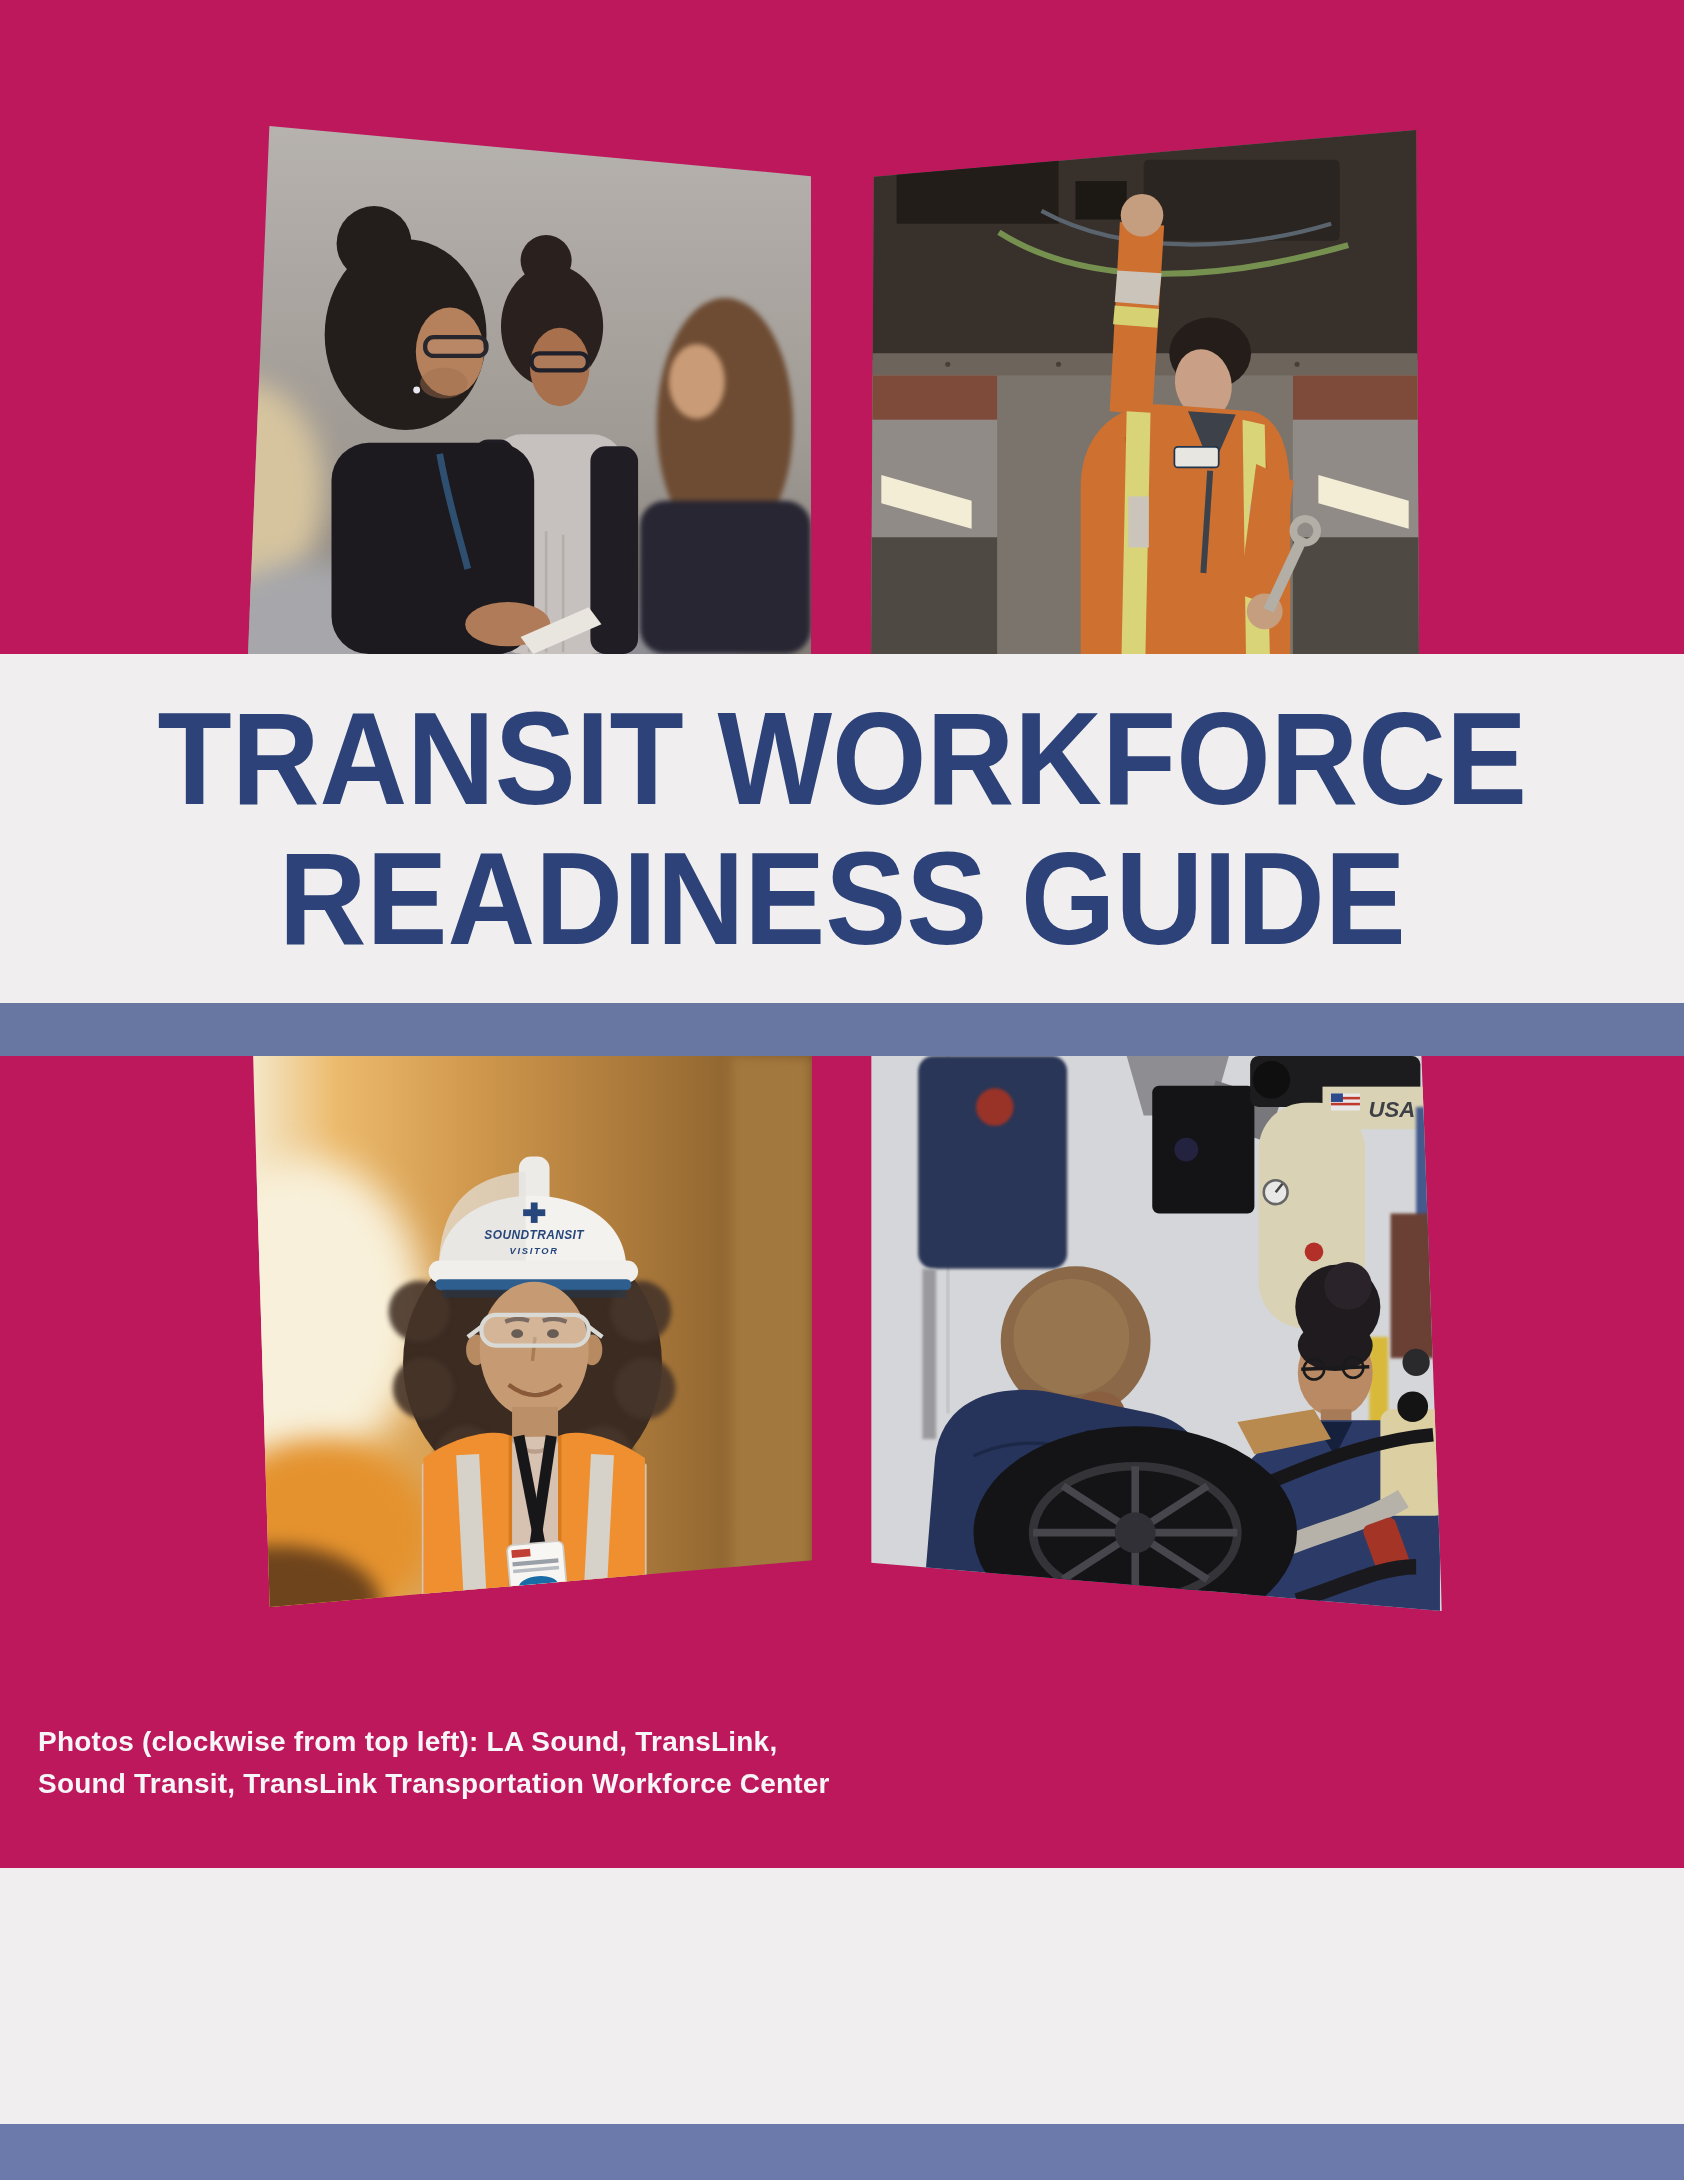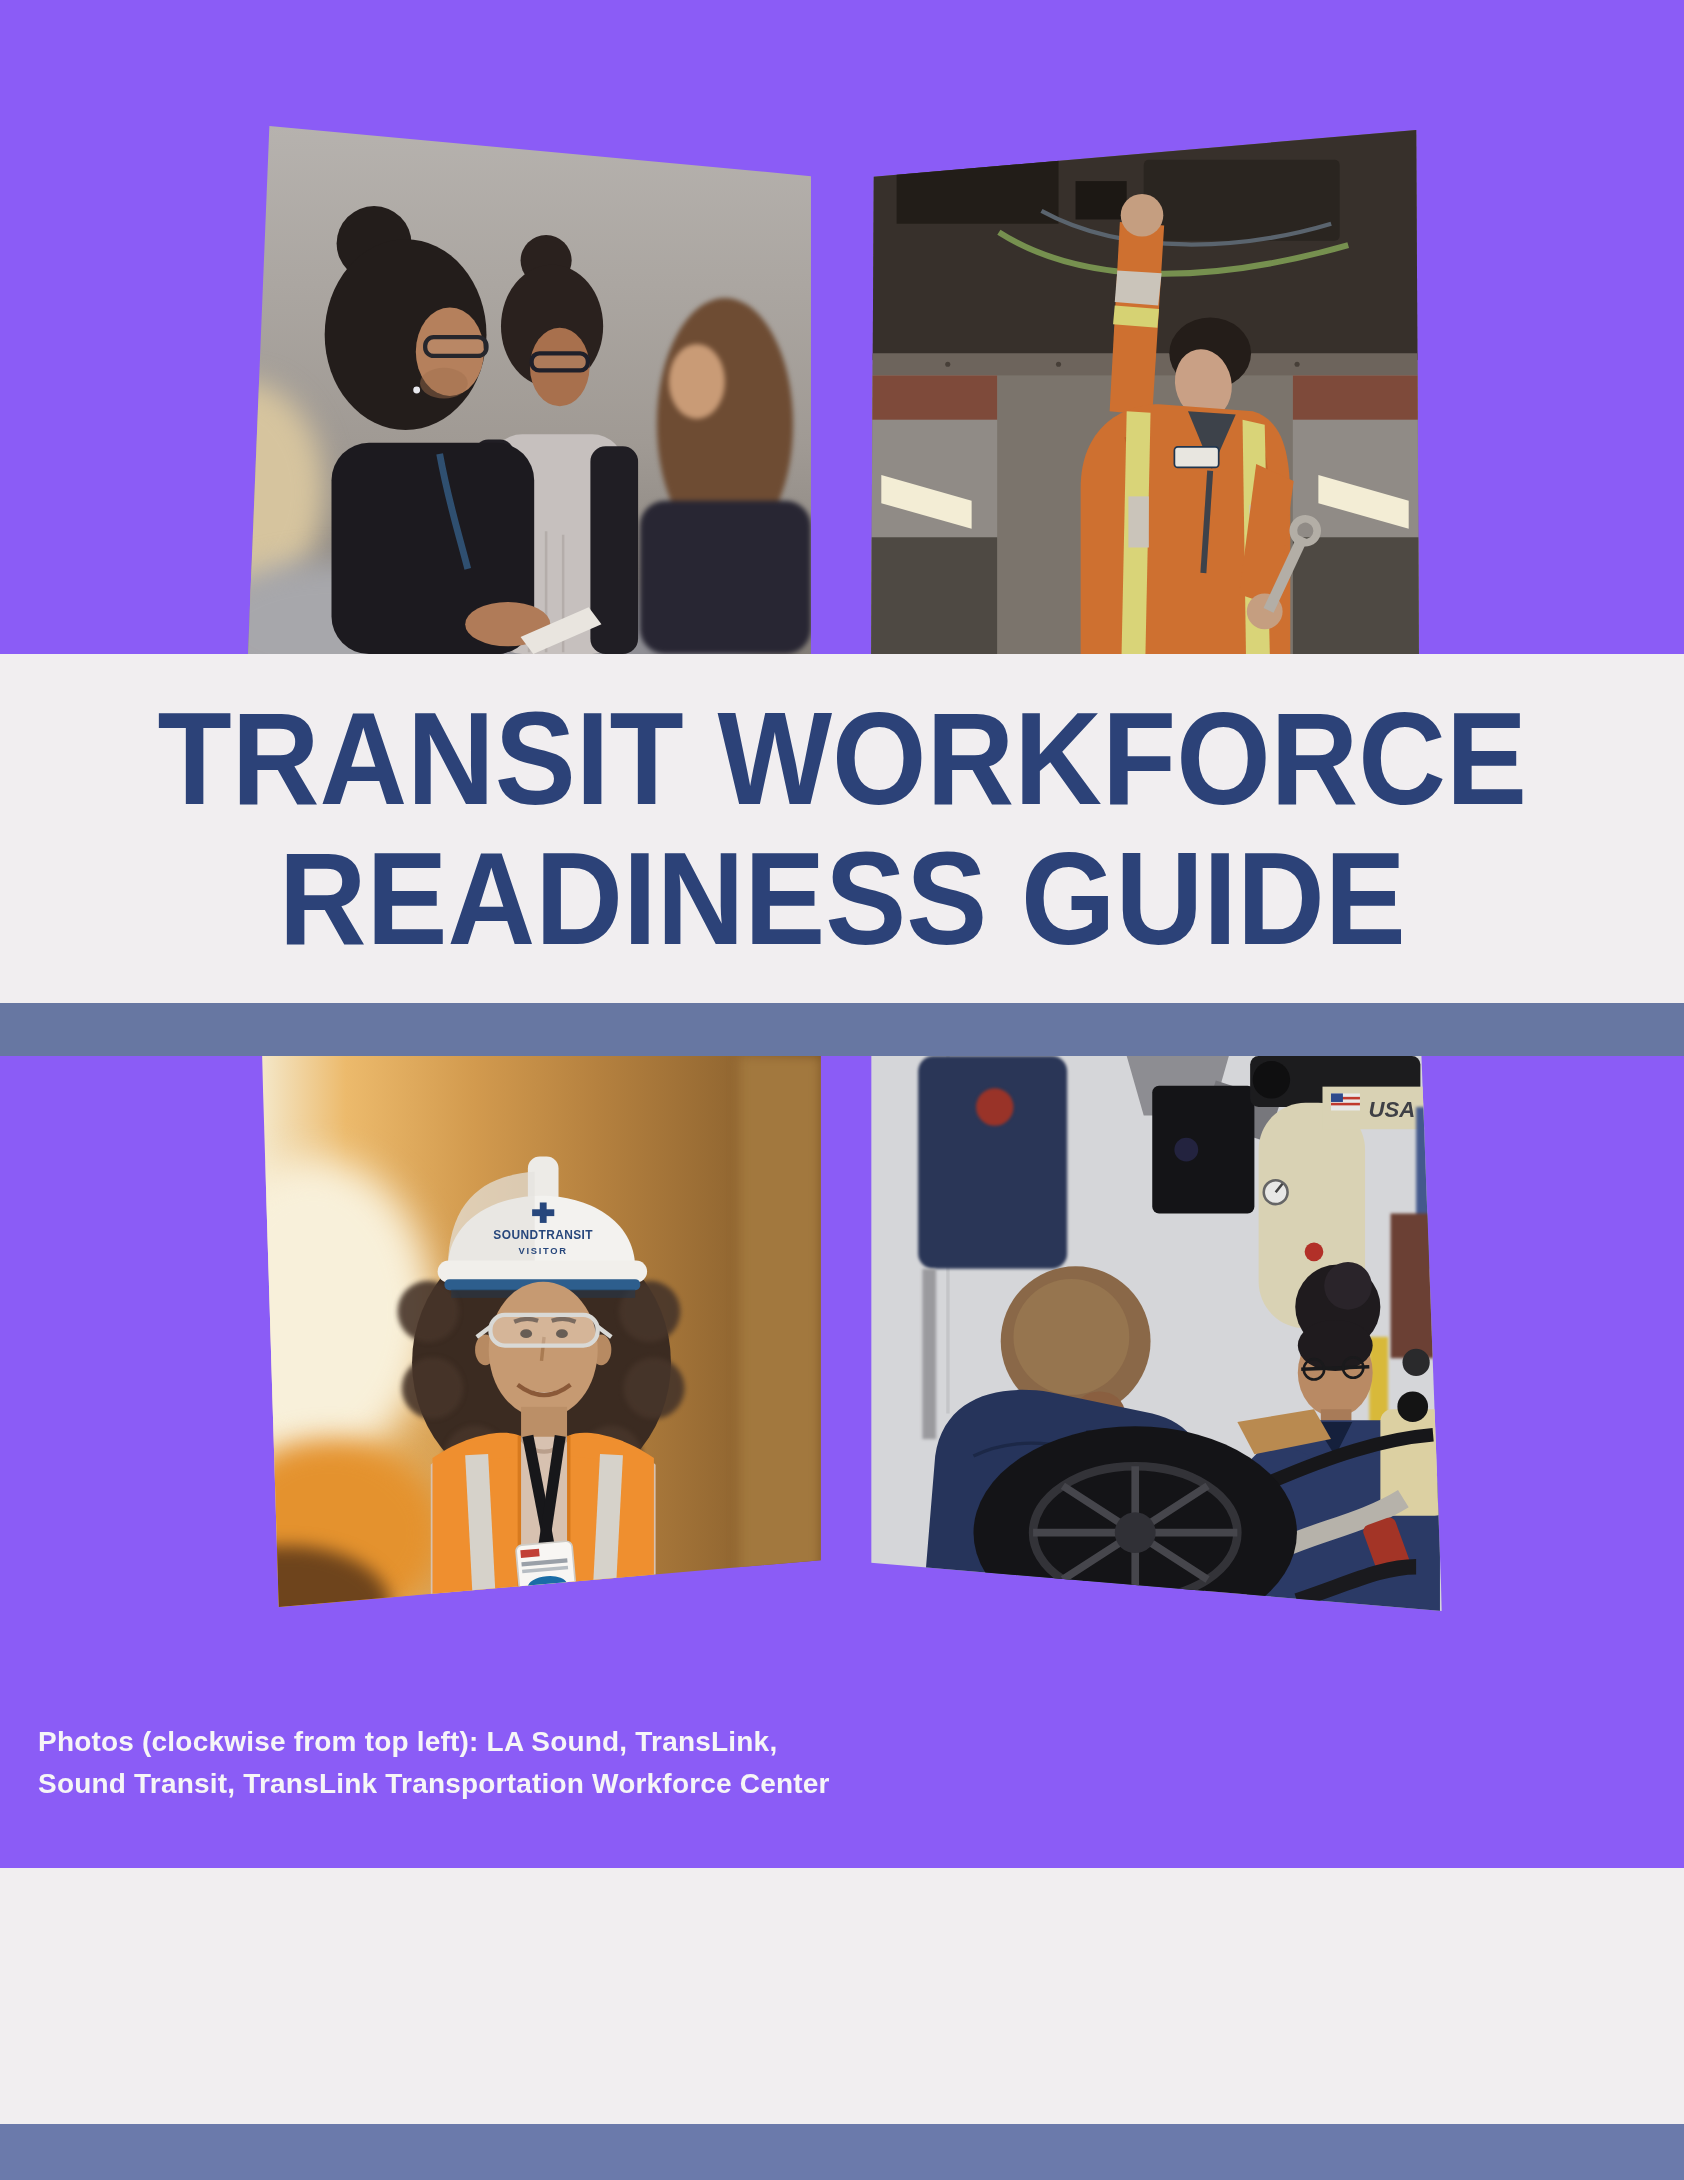--- a/index.html
+++ b/index.html
@@ -1,36 +1,36 @@
 <!DOCTYPE html>
 <html style="font-size:13.6px"><head>
 <meta charset="utf-8">
 <style>
   html,body{margin:0;padding:0;background:#2a3e74;}
-  .page{position:relative;width:1685px;height:2181px;background:#8b5cf6;overflow:hidden;
+  .page{position:relative;width:1685px;height:2181px;background:#be185d;overflow:hidden;
         font-family:"Liberation Sans",sans-serif;}
 
   
   .title-band{position:absolute;left:0;top:654px;width:100%;height:349px;background:#f1eef0;
               display:flex;flex-direction:column;justify-content:center;align-items:center;}
   .title-line{display:block;color:#2c4278;font-weight:800;font-size:132px;line-height:140px;
               letter-spacing:0;transform:scaleX(.92);white-space:nowrap;text-align:center;}
   .slate-band{position:absolute;left:0;top:1003px;width:100%;height:53px;background:#6777a2;}
   .footer-band{position:absolute;left:0;top:1868px;width:100%;height:256px;background:#f1eef0;}
   .bottom-strip{position:absolute;left:0;top:2124px;width:100%;height:57px;background:#6b7aab;}
 
   
   .photo{position:absolute;overflow:hidden;}
   .photo svg{display:block;width:100%;height:100%;}
   .ph-tl{left:248px;top:126px;width:563px;height:528px;
          clip-path:polygon(3.8% 0,100% 9.5%,100% 100%,0 100%);}
   .ph-tr{left:871px;top:130px;width:548px;height:524px;
          clip-path:polygon(0.5% 8.9%,99.5% 0,100% 100%,0 100%);}
-  .ph-bl{left:262px;top:1056px;width:559px;height:551px;
-         clip-path:polygon(0 0,100% 0,100% 91.5%,3% 100%);}
+  .ph-bl{left:253px;top:1056px;width:559px;height:551px;
+         clip-path:polygon(0 0,100% 0,100% 91.5%,3% 100%);font-style:italic;}
   .ph-br{left:871px;top:1056px;width:571px;height:555px;
          clip-path:polygon(0 0,96.4% 0,100% 100%,0 91.3%);}
   .b2{filter:blur(2px)} .b3{filter:blur(3px)} .b6{filter:blur(6px)}
   .b10{filter:blur(10px)} .b16{filter:blur(16px)} .b22{filter:blur(22px)}
 
   
   .credit{position:absolute;left:38px;top:1721px;color:#f6f5f7;font-size:28px;font-weight:700;
           line-height:42px;letter-spacing:0.2px;}
   svg text{font-family:"Liberation Sans",sans-serif;}
 </style>

